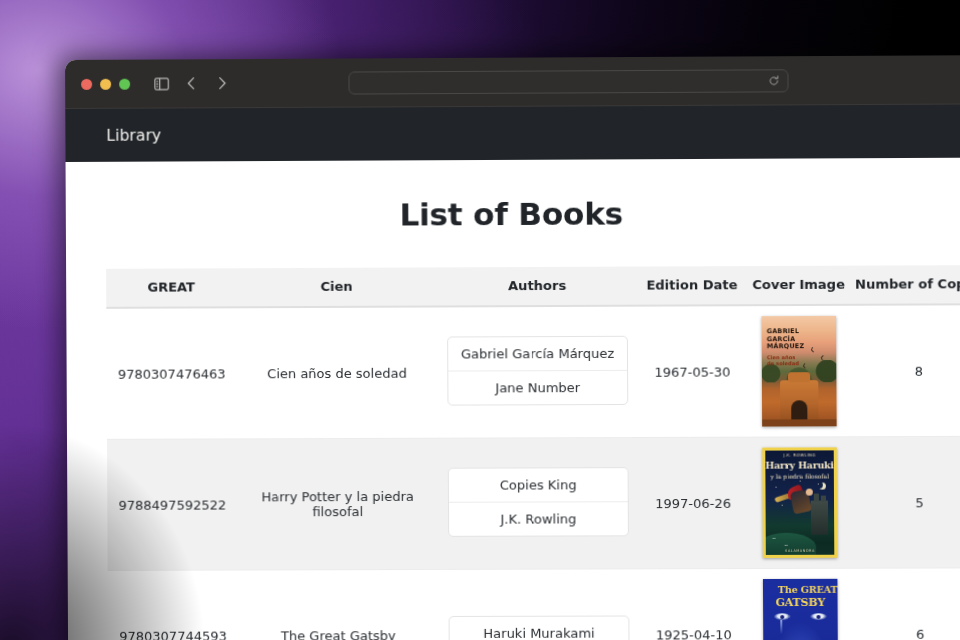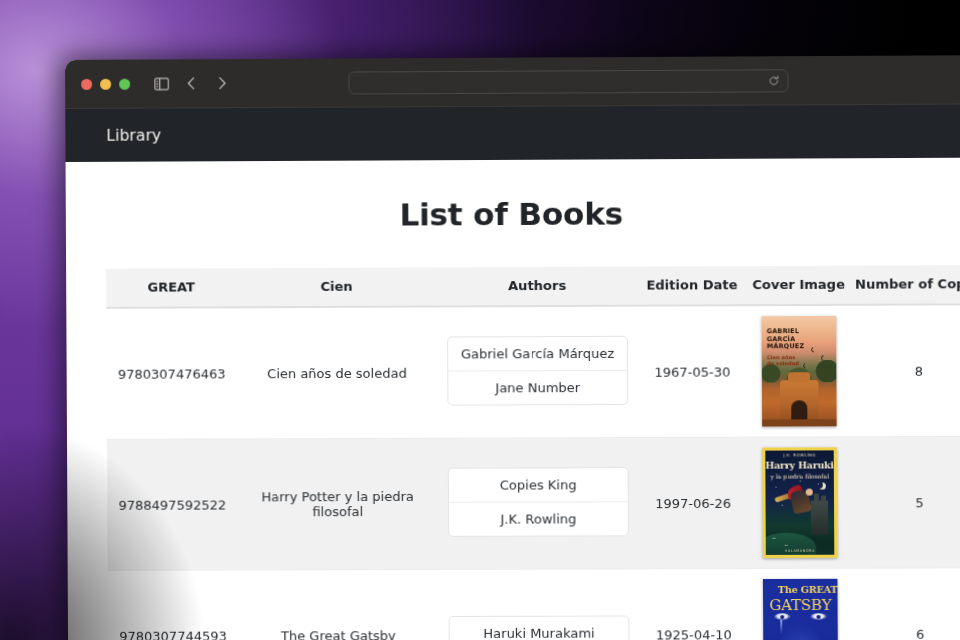--- a/index.html
+++ b/index.html
@@ -340,21 +340,21 @@
   
   .cover.gatsby { background: linear-gradient(180deg, #1b2ea0 0%, #1a2c9c 40%, #15258a 100%); }
   .gatsby .g-t1 {
     position: absolute; top: 5px; left: 0; right: 0; text-align: right;
     font-family: "DejaVu Serif", serif;
     font-weight: 700; font-size: 9.6px; color: #f4d45c; letter-spacing: -0.2px;
   }
   .gatsby .g-t2 {
     position: absolute; top: 17px; left: 0; right: 0; text-align: center;
     font-family: "DejaVu Serif", serif;
-    font-weight: 400; font-size: 15px; color: #f4d45c; letter-spacing: -0.2px;
+    font-weight: 700; font-size: 11px; color: #f4d45c; letter-spacing: -0.2px;
   }
   .gatsby .g-face {
     position: absolute; left: 7px; top: 30px; right: 7px; bottom: 0;
     background: radial-gradient(ellipse 34px 46px at 50% 58%, rgba(54,78,190,0.85) 0%, rgba(27,46,160,0) 72%);
   }
   .gatsby .eye {
     position: absolute; top: 34px;
     width: 16px; height: 7px;
     border-radius: 50%;
     background: radial-gradient(ellipse at 50% 45%, #e6eaf6 0 40%, #7f90c8 55%, rgba(27,46,160,0.1) 80%);

